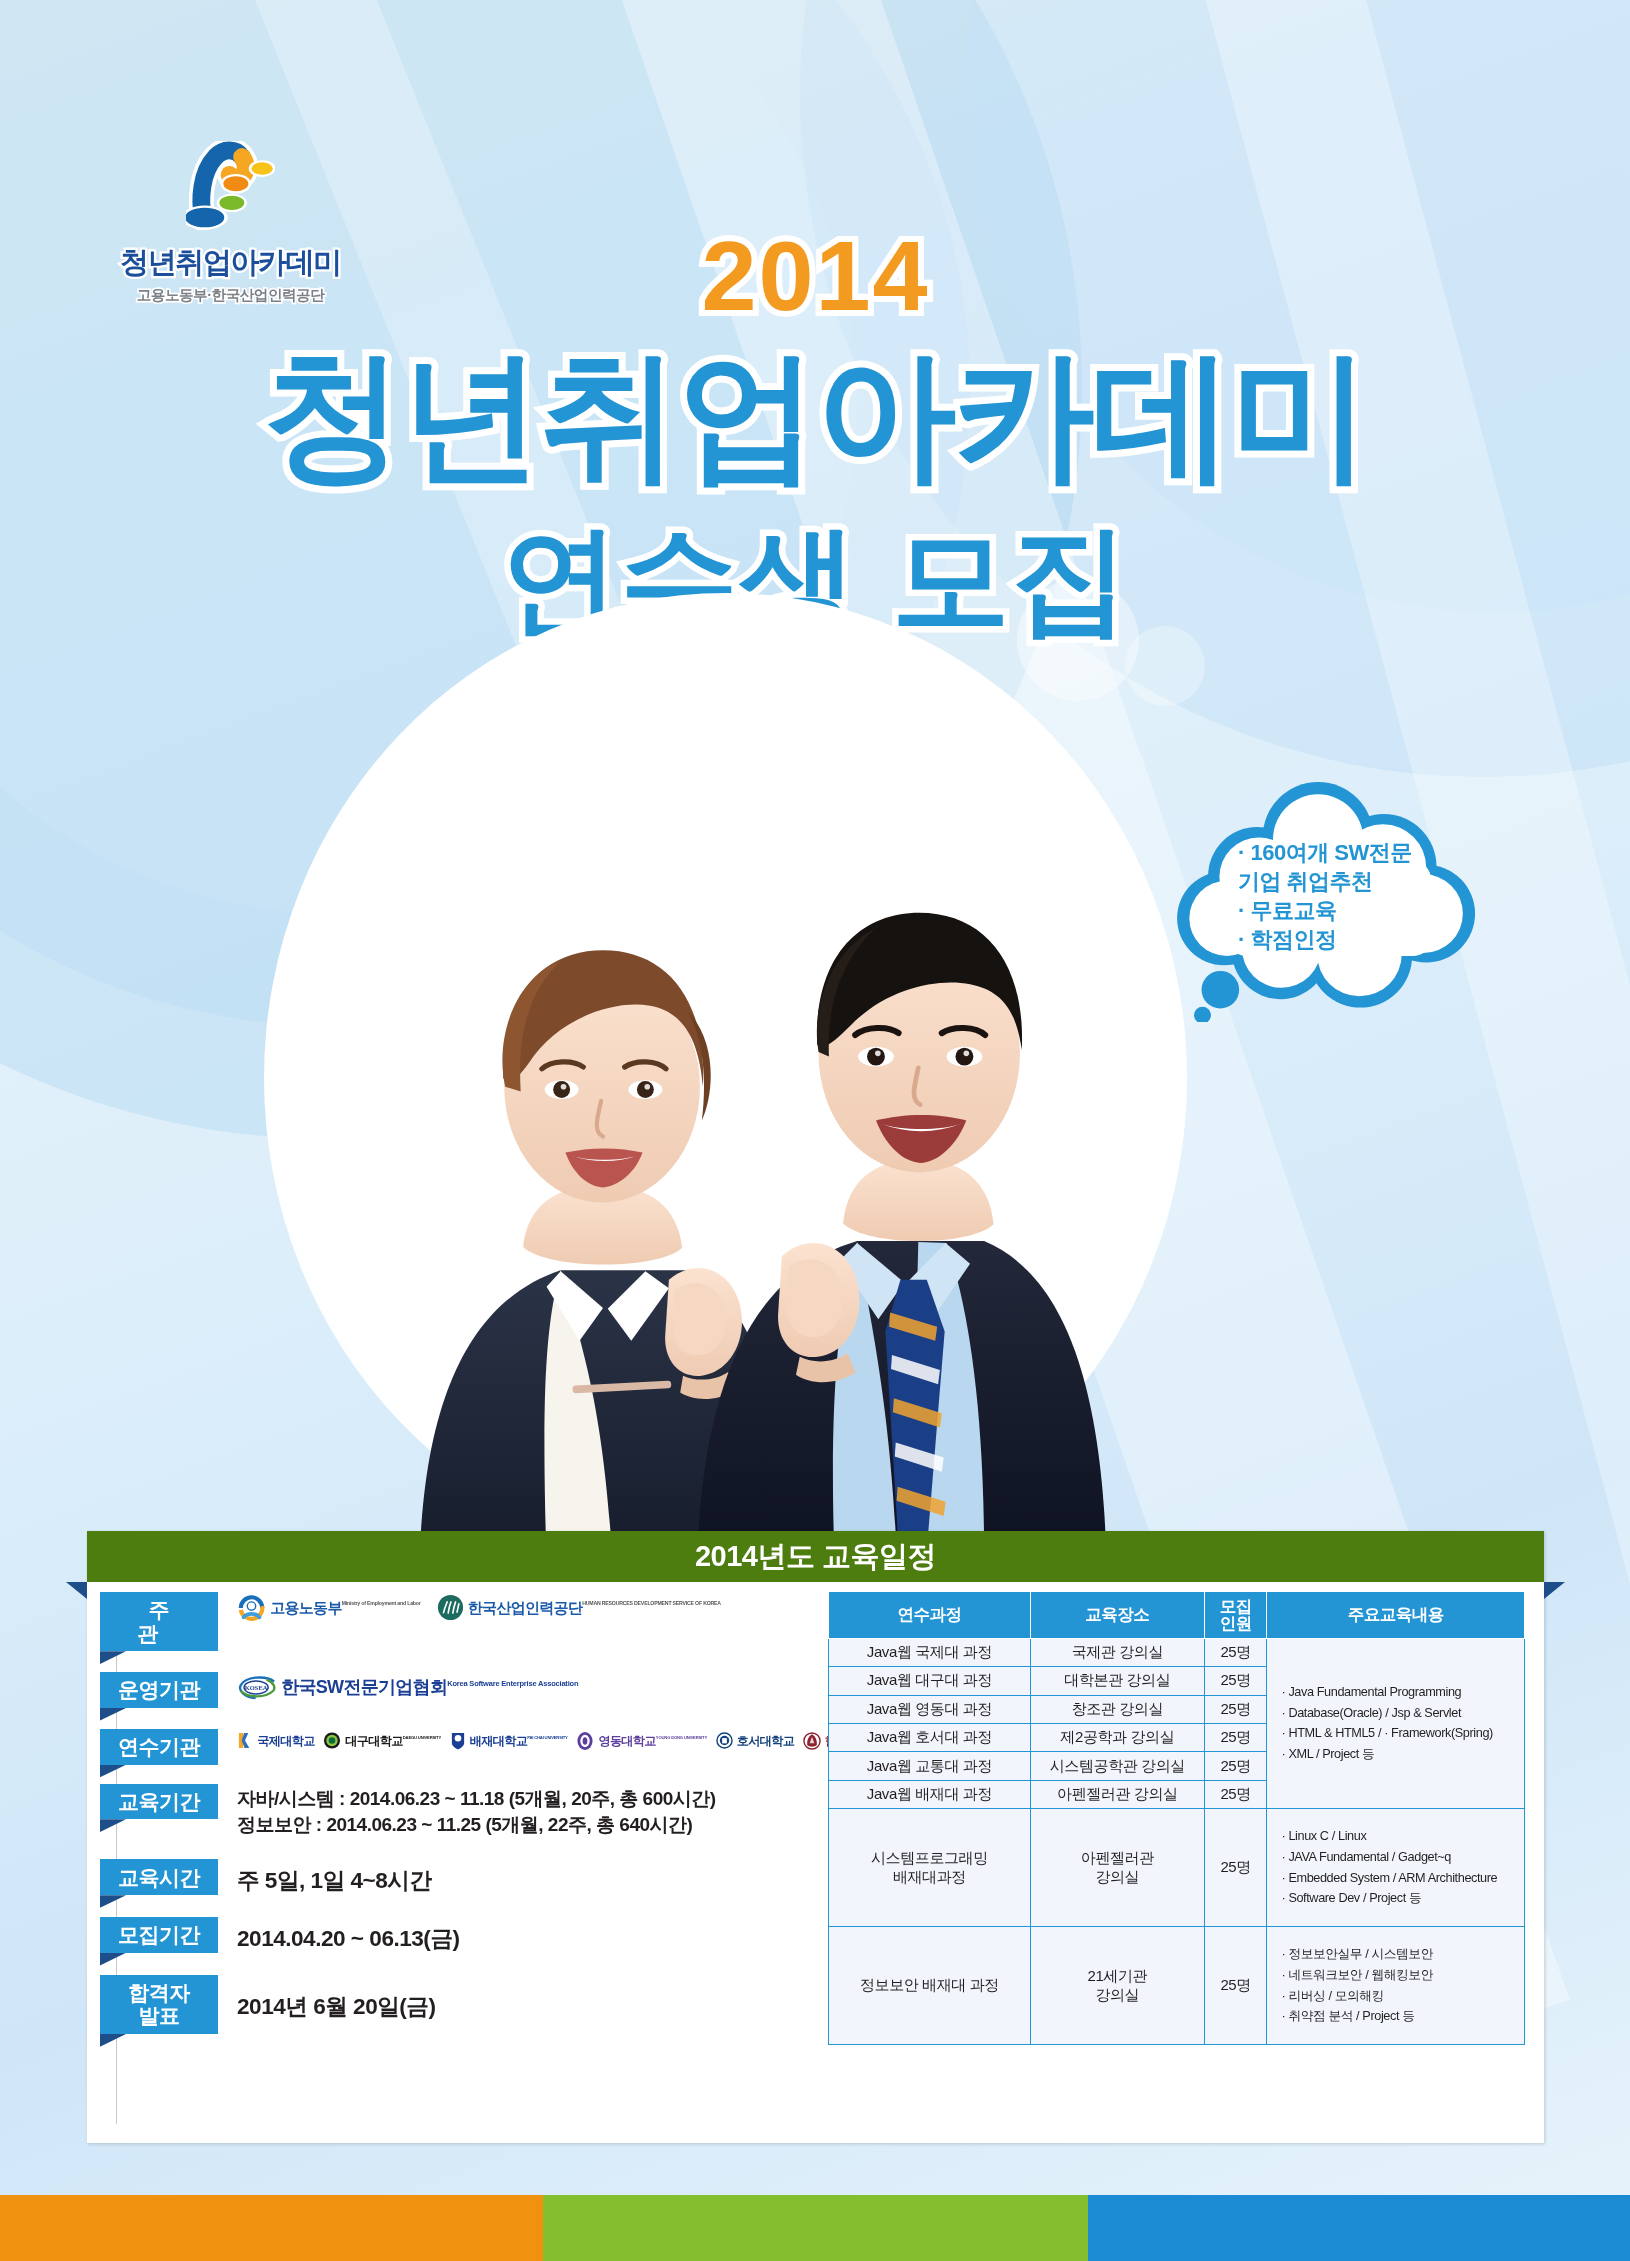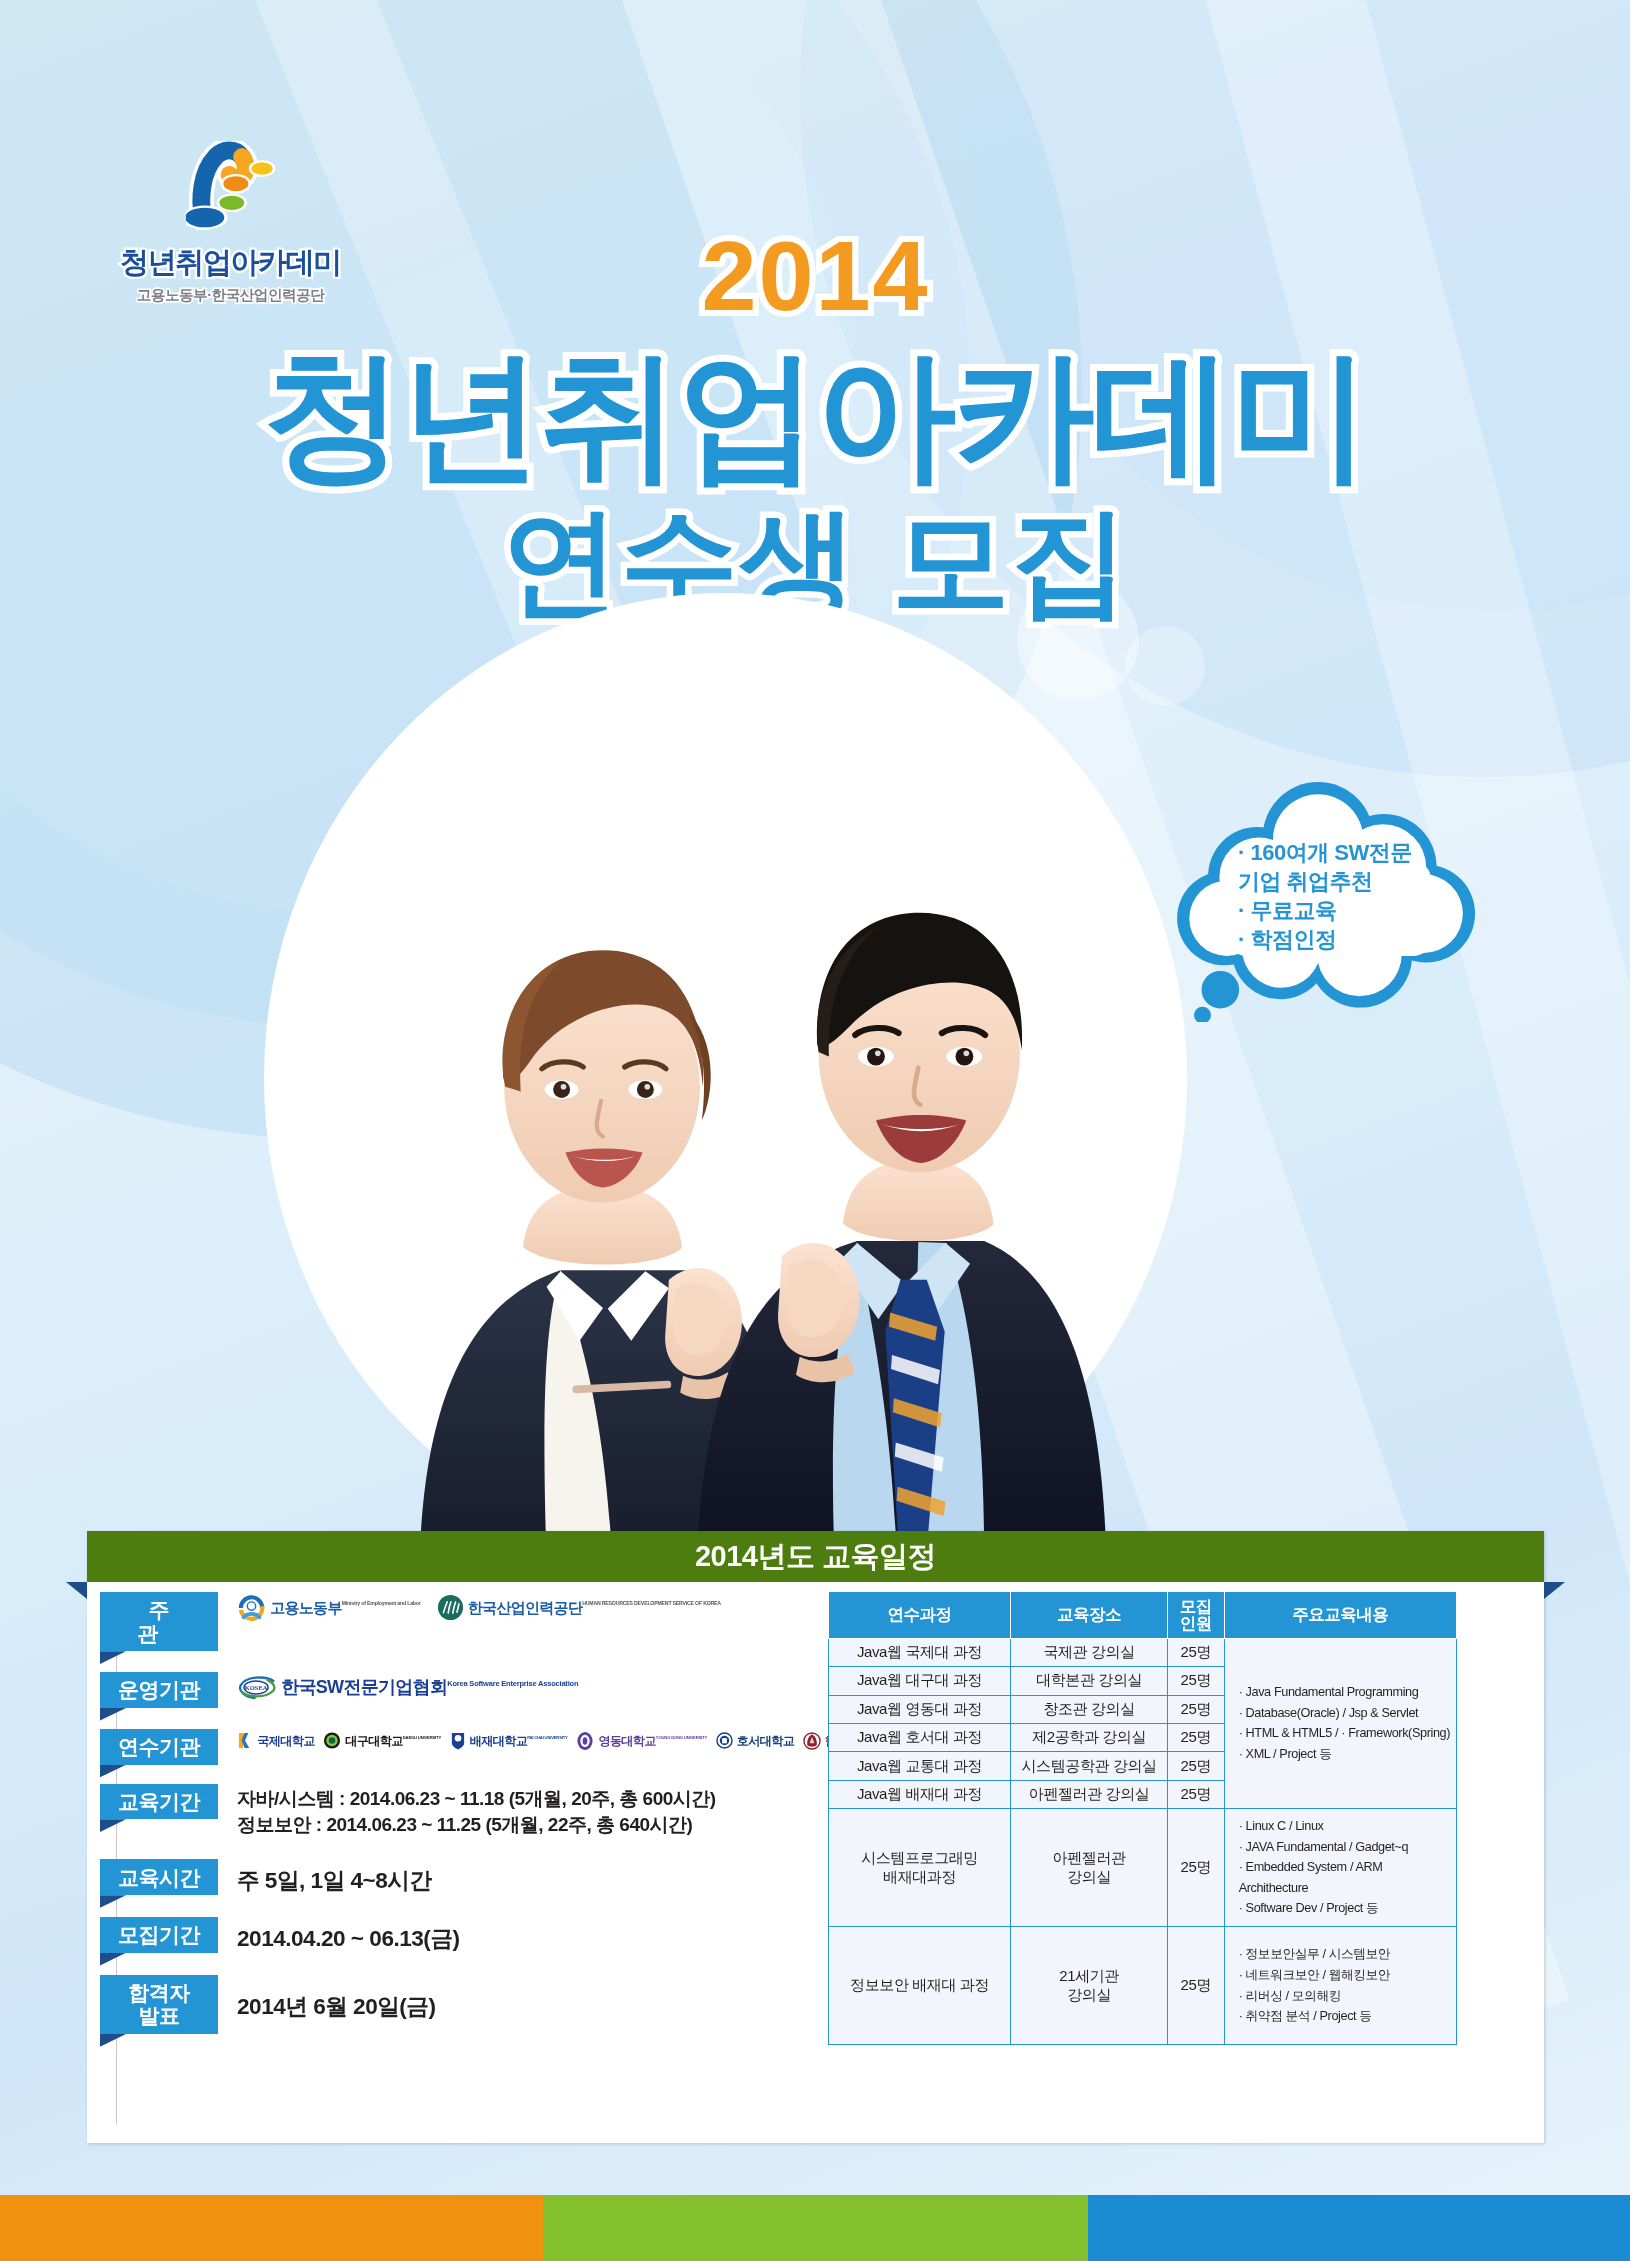--- a/index.html
+++ b/index.html
@@ -22,21 +22,21 @@
       margin-top:2.8px;}
   .logo-sub{font-size:14.6px;font-weight:bold;color:#7b7f86;
       -webkit-text-stroke:3.3px #fff;paint-order:stroke fill;letter-spacing:-0.5px;margin-top:2.8px;}
   
   #title-block{position:absolute;left:0;right:0;top:226px;text-align:center;}
   #year{font-size:99px;font-weight:bold;color:#f39b20;letter-spacing:1.9px;
         -webkit-text-stroke:12.2px #ffffff;paint-order:stroke fill;line-height:1;}
   #title1{font-size:141px;font-weight:bold;color:#2394d4;letter-spacing:-2.8px;
         -webkit-text-stroke:14px #ffffff;paint-order:stroke fill;line-height:1.15;margin-top:8.5px;}
   #title2{font-size:118px;font-weight:bold;color:#2394d4;letter-spacing:0.9px;
-        -webkit-text-stroke:13px #ffffff;paint-order:stroke fill;line-height:1.1;margin-top:1px;}
+        -webkit-text-stroke:13px #ffffff;paint-order:stroke fill;line-height:1.1;margin-top:19px;}
   
   #photo-oval{position:absolute;left:264px;top:593px;width:923px;height:970px;
      background:radial-gradient(ellipse at 50% 40%,#ffffff 58%,#ffffff 72%,rgba(255,255,255,.75) 84%,rgba(255,255,255,0) 97%);
      border-radius:50%;}
   #people{position:absolute;left:358px;top:715px;width:763px;height:847px;}
   
   #bubble{position:absolute;left:1163px;top:777px;width:329px;height:245px;}
   #bubble-text{position:absolute;left:1238px;top:838px;width:221px;
      font-size:22px;font-weight:bold;color:#2394d4;line-height:1.32;letter-spacing:-0.5px;}
   
@@ -63,21 +63,21 @@
   
   .brandrow{display:flex;align-items:center;gap:16px;flex-wrap:nowrap;}
   .brand{display:flex;align-items:center;gap:4.2px;white-space:nowrap;}
   .brand .bmark{flex:0 0 auto;}
   .brand .btxt{display:flex;flex-direction:row;line-height:1;}
   .brand .bko{font-size:15px;font-weight:bold;letter-spacing:-0.7px;}
   .brand .ben{font-size:5.2px;font-weight:bold;letter-spacing:-0.2px;margin-top:1.4px;}
   .uni .bko{font-size:12.2px;}
   .uni .ben{font-size:4.2px;}
   
-  #tbl{position:absolute;left:741px;top:60px;width:629px;}
+  #tbl{position:absolute;left:741px;top:60px;width:697px;}
   table{border-collapse:collapse;width:100%;table-layout:fixed;}
   th{background:#2394d4;color:#fff;font-size:16.5px;font-weight:bold;padding:5.6px 0.9px;
      border:0.9px solid #ffffff;letter-spacing:-0.5px;line-height:1.05;}
   td{background:#f2f6fc;color:#231f20;font-size:15px;font-weight:normal;text-align:center;
      padding:4.2px 1.9px;border:0.9px solid #2394d4;letter-spacing:-0.4px;}
   td.content{text-align:left;padding-left:14px;font-size:12.7px;line-height:1.62;font-weight:normal;}
   .col1{width:29%;}.col2{width:25%;}.col3{width:9%;}.col4{width:37%;}
   
   #bottombar{position:absolute;left:0;bottom:0;width:100%;height:66px;display:flex;}
   #bottombar div{height:100%;}

